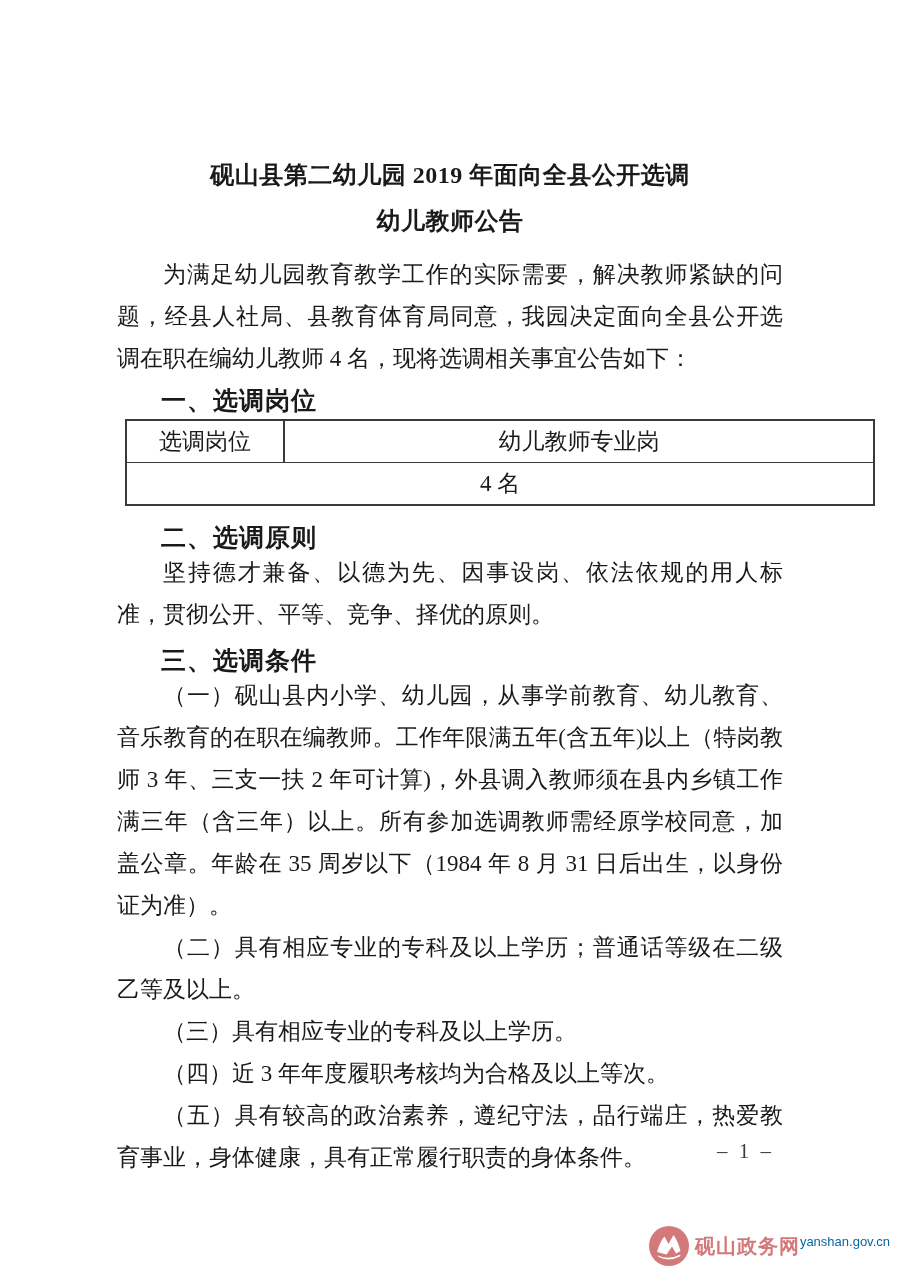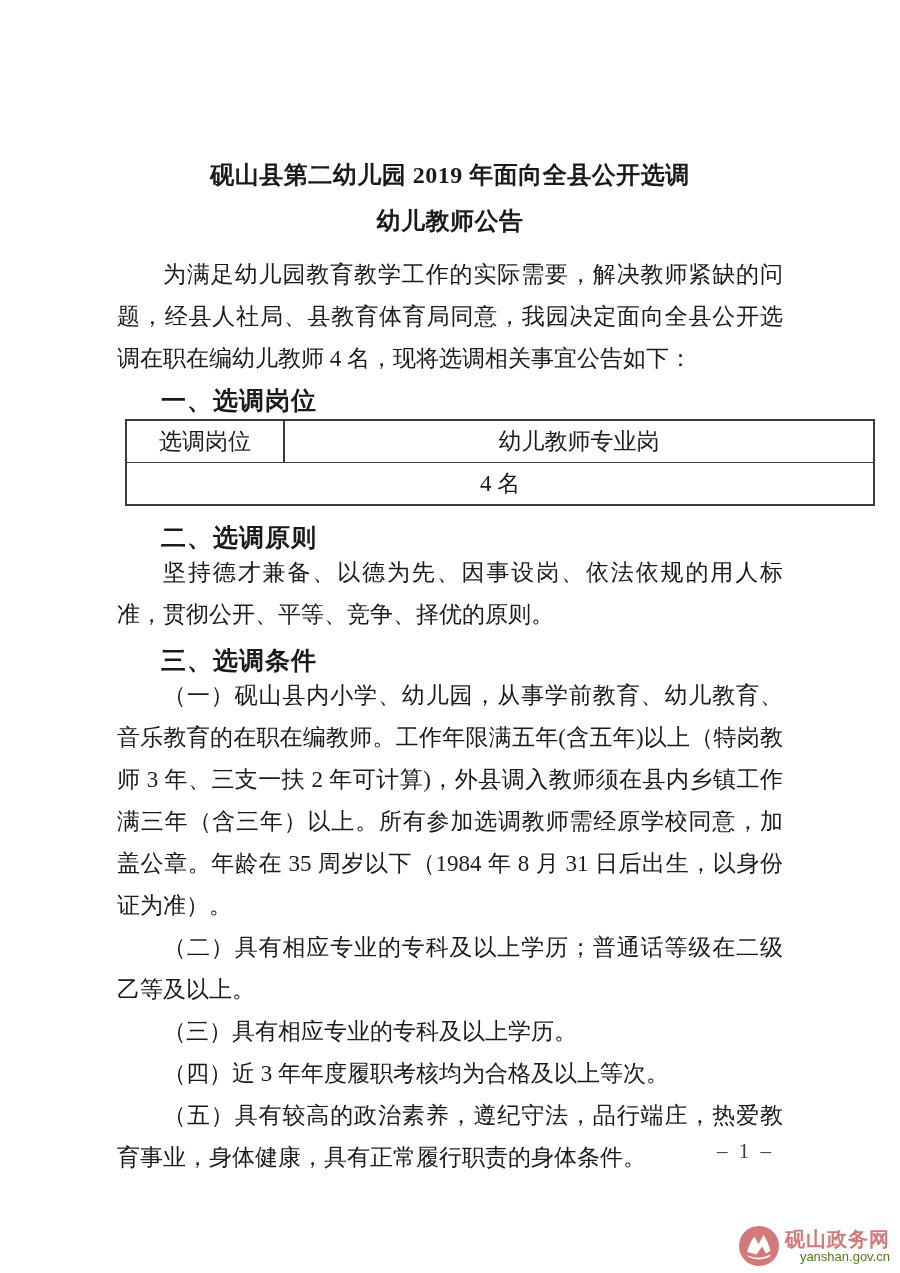--- a/index.html
+++ b/index.html
@@ -79,21 +79,21 @@
   }
   .site-logo {
     position: absolute;
     right: 10px;
     bottom: 7px;
     display: flex;
     align-items: center;
     gap: 6px;
   }
   .logo-badge { width: 40px; height: 40px; display: block; }
-  .logo-text { display: flex; flex-direction: column; justify-content: center; align-items: flex-end; }
+  .logo-text { display: flex; flex-direction: row; justify-content: center; }
   .logo-name {
     font-family: "Liberation Sans", "DejaVu Sans", sans-serif;
     font-size: 20px;
     font-weight: 700;
     line-height: 22px;
     letter-spacing: 1px;
   }
   .logo-url {
     font-family: "Liberation Sans", "DejaVu Sans", sans-serif;
     font-size: 13px;
@@ -141,16 +141,16 @@
   <div class="page-number">– 1 –</div>
 
   <div class="site-logo">
     <svg class="logo-badge" viewBox="0 0 40 40" xmlns="http://www.w3.org/2000/svg" aria-hidden="true">
       <circle cx="20" cy="20" r="20" fill="#d4797a"></circle>
       <path d="M8 26 C10 19 12.5 13.5 15.5 10.5 L19.5 18 L24.5 9 C27.5 13 30 19 31.5 25 L27 27.5 L23 20.5 L17.5 28.5 Z" fill="#ffffff"></path>
       <path d="M9 29.5 Q20 34.5 31.5 28.5 L31 30.5 Q20 36 9.5 31 Z" fill="#ffffff"></path>
     </svg>
     <div class="logo-text">
       <div class="logo-name" style="color: rgb(212, 121, 122);">砚山政务网</div>
-      <div class="logo-url" style="color: #4d7c0f;">yanshan.gov.cn</div>
+      <div class="logo-url" style="color: #0369a1;">yanshan.gov.cn</div>
     </div>
   </div>
 </div>
 
 </body></html>

